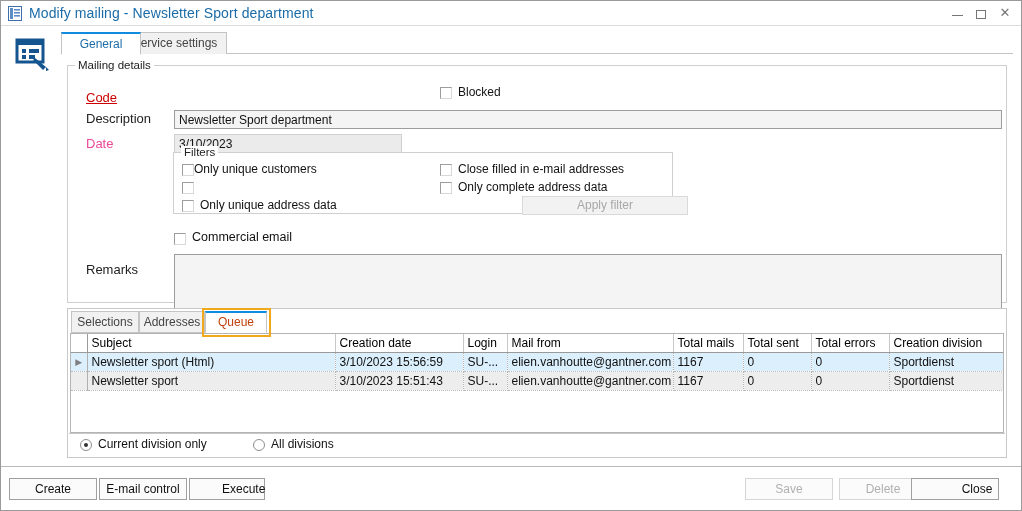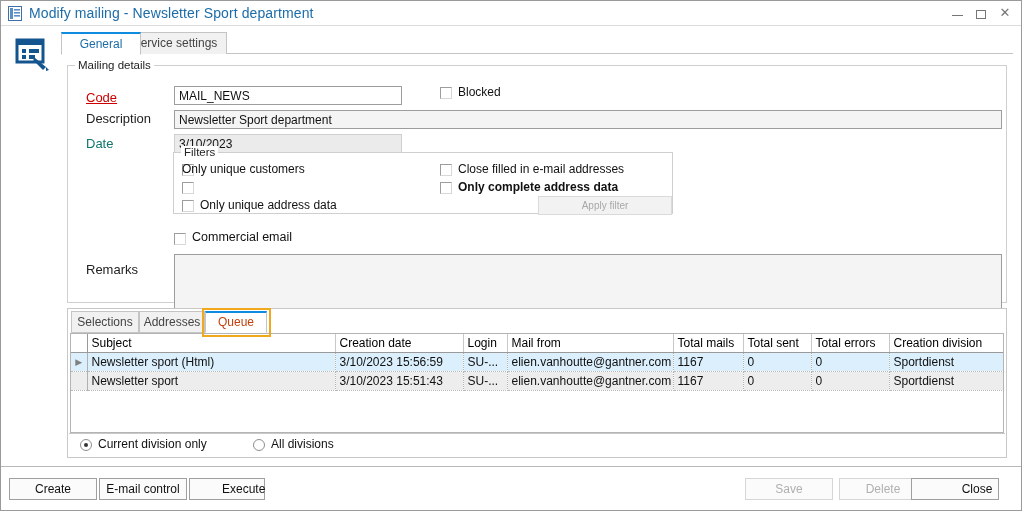--- a/index.html
+++ b/index.html
@@ -91,21 +91,21 @@
   }
 
   #grp-mailing { left: 6px; top: 11px; width: 940px; height: 238px; }
   #grp-filters { left: 105px; top: 86px; width: 500px; height: 62px; }
 
   .fld-label {
     position: absolute; font-size: 13px; white-space: nowrap;
   }
   .lbl-code      { left: 18px; top: 24px; color: #cc0000; text-decoration: underline; }
   .lbl-descr     { left: 18px; top: 45px; color: #222222; }
-  .lbl-date      { left: 18px; top: 70px; color: #0f766e; }
+  .lbl-date      { left: 18px; top: 70px; color: #ec4899; }
   .lbl-remarks   { left: 18px; top: 196px; color: #222222; }
 
   .txtbox {
     position: absolute;
     background: #ffffff;
     border: 1px solid #9d9d9d;
     font-family: "Liberation Sans", sans-serif;
     font-size: 12px;
     color: #111;
     padding: 1px 4px;
@@ -123,30 +123,30 @@
     position: absolute; width: 12px; height: 12px;
     border: 1px solid #9d9d9d;
     border-right-color: #d8d8d8; border-bottom-color: #d8d8d8;
     background: #ffffff;
   }
   .cb-label { position: absolute; font-size: 12px; white-space: nowrap; color:#111; }
 
   #cb-blocked      { left: 372px; top: 21px; }
   #lb-blocked      { left: 390px; top: 19px; }
 
-  #cb-f1 { left: 8px; top: 11px; }  #lb-f1 { left: 8px; top: 9px; }
+  #cb-f1 { left: 8px; top: 11px; }  #lb-f1 { left: 20px; top: 9px; }
   #cb-f2 { left: 8px; top: 29px; }  #lb-f2 { left: 26px; top: 27px; }
   #cb-f3 { left: 8px; top: 47px; }  #lb-f3 { left: 26px; top: 45px; }
   #cb-f4 { left: 266px; top: 11px; } #lb-f4 { left: 284px; top: 9px; }
-  #cb-f5 { left: 266px; top: 29px; } #lb-f5 { left: 284px; top: 27px; font-weight: bold; }
+  #cb-f5 { left: 266px; top: 29px; } #lb-f5 { left: 284px; top: 27px; }
 
   #btn-apply-filter {
-    position: absolute; left: 364px; top: 43px; width: 134px; height: 19px;
+    position: absolute; left: 348px; top: 43px; width: 166px; height: 19px;
     background: #f2f2f2; border: 1px solid #dadada;
-    color: #a8a8a8; font-size: 10px; text-align: center; line-height: 17px;
+    color: #a8a8a8; font-size: 12px; text-align: center; line-height: 17px;
     cursor: default; user-select: none;
   }
 
   #cb-commercial { left: 106px; top: 167px; }
   #lb-commercial { left: 124px; top: 164px; font-size: 12.5px;}
 
   #fld-remarks {
     position: absolute; left: 106px; top: 188px; width: 828px; height: 60px;
     background: #f4f4f4; border: 1px solid #9d9d9d;
   }
@@ -289,21 +289,20 @@
     <div class="tab active" id="tab-general">General</div>
     <div class="tab" id="tab-service">Service settings</div>
   </div>
 
   <div id="page">
 
     <div class="group" id="grp-mailing">
       <span class="legend">Mailing details</span>
 
       <span class="fld-label lbl-code">Code</span>
-      <div class="txtbox" id="fld-code">MAIL_NEWS</div>
 
       <div class="cb" id="cb-blocked"></div>
       <span class="cb-label" id="lb-blocked">Blocked</span>
 
       <span class="fld-label lbl-descr">Description</span>
       <div class="txtbox" id="fld-descr">Newsletter Sport department</div>
 
       <span class="fld-label lbl-date">Date</span>
       <div class="txtbox readonly" id="fld-date">3/10/2023</div>
 

